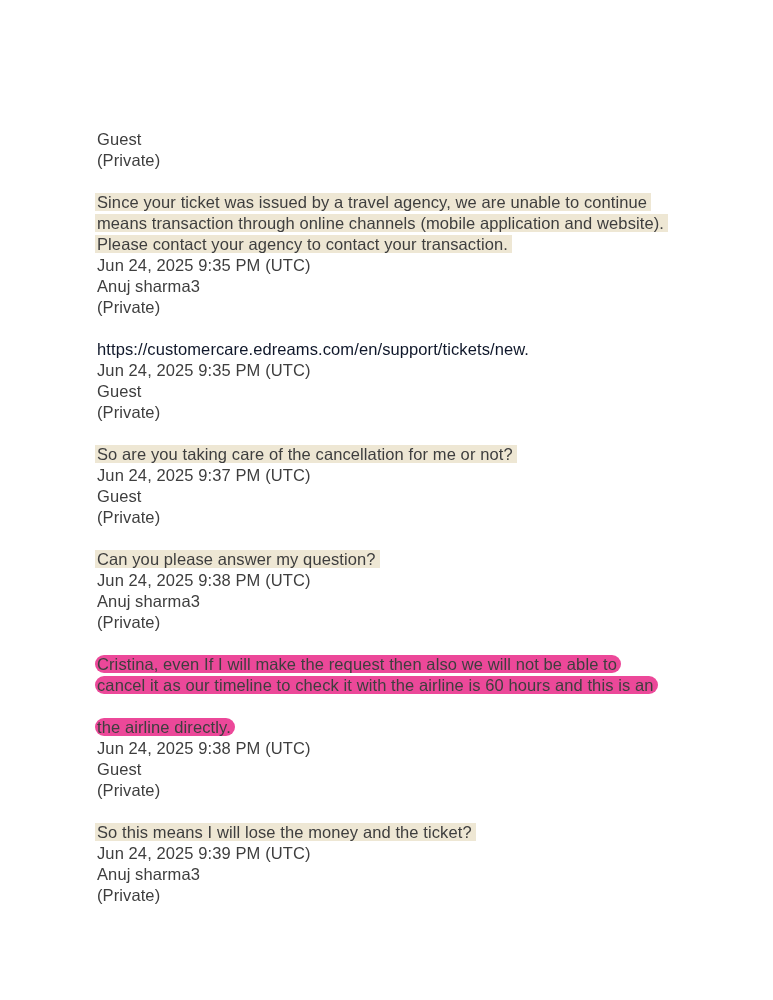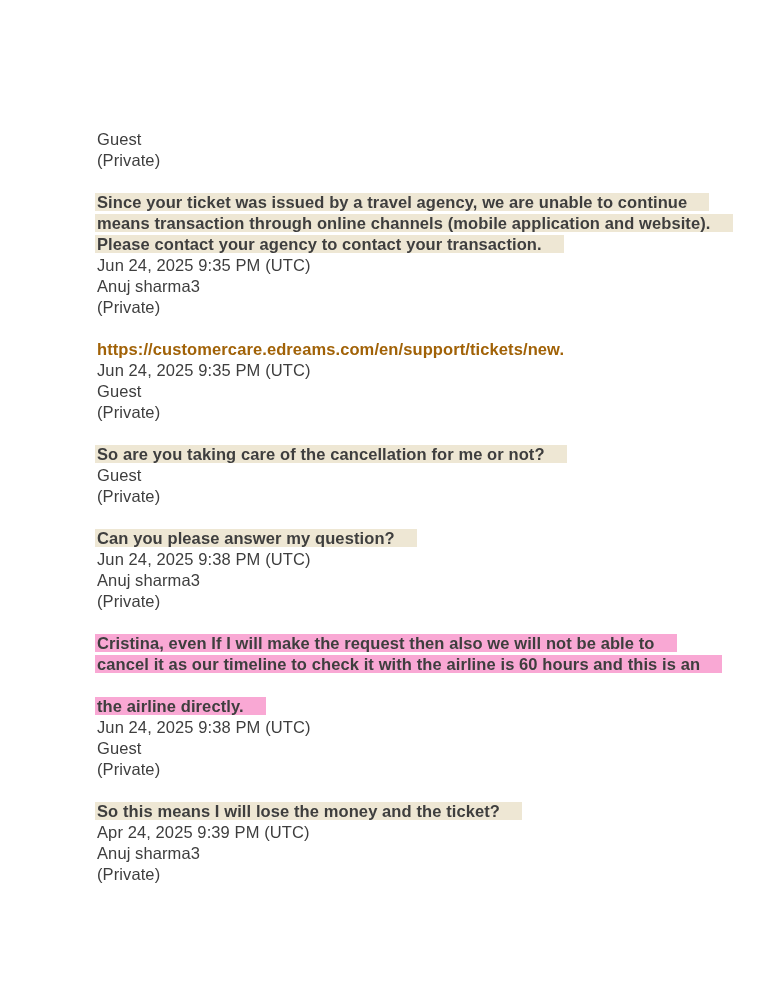--- a/index.html
+++ b/index.html
@@ -27,28 +27,27 @@
     margin-top: 38px;
   }
   .entry {
     margin: 0 0 21px 0;
   }
   .msg {
     margin: 0;
   }
   .msg-line {
     white-space: nowrap;
-    padding: 0 22px 0 2px;
+    padding: 0 4px 0 2px;
     margin-left: -2px;
-    font-weight: bold;
   }
   .hl-cream { background: #eee7d4; }
-  .hl-blue  { background: #f9a8d4; }
+  .hl-blue  { background: #ec4899; border-radius: 9px; }
   .hl-none  { background: transparent; }
-  .url-text { color: #a16207; }
+  .url-text { color: #0f172a; }
   .meta-line {
     line-height: 21px;
   }
 </style>
 </head>
 <body>
 
 <div class="page">
   <div class="transcript">
 
@@ -74,20 +73,21 @@
       </div>
       <div class="meta-line">Jun 24, 2025 9:35 PM (UTC)</div>
       <div class="meta-line">Guest</div>
       <div class="meta-line">(Private)</div>
     </div>
 
     <div class="entry">
       <div class="msg">
         <span class="msg-line hl-cream">So are you taking care of the cancellation for me or not?</span>
       </div>
+      <div class="meta-line">Jun 24, 2025 9:37 PM (UTC)</div>
       <div class="meta-line">Guest</div>
       <div class="meta-line">(Private)</div>
     </div>
 
     <div class="entry">
       <div class="msg">
         <span class="msg-line hl-cream">Can you please answer my question?</span>
       </div>
       <div class="meta-line">Jun 24, 2025 9:38 PM (UTC)</div>
       <div class="meta-line">Anuj sharma3</div>
@@ -103,19 +103,19 @@
       </div>
       <div class="meta-line">Jun 24, 2025 9:38 PM (UTC)</div>
       <div class="meta-line">Guest</div>
       <div class="meta-line">(Private)</div>
     </div>
 
     <div class="entry">
       <div class="msg">
         <span class="msg-line hl-cream">So this means I will lose the money and the ticket?</span>
       </div>
-      <div class="meta-line">Apr 24, 2025 9:39 PM (UTC)</div>
+      <div class="meta-line">Jun 24, 2025 9:39 PM (UTC)</div>
       <div class="meta-line">Anuj sharma3</div>
       <div class="meta-line">(Private)</div>
     </div>
 
   </div>
 </div>
 
 </body></html>

